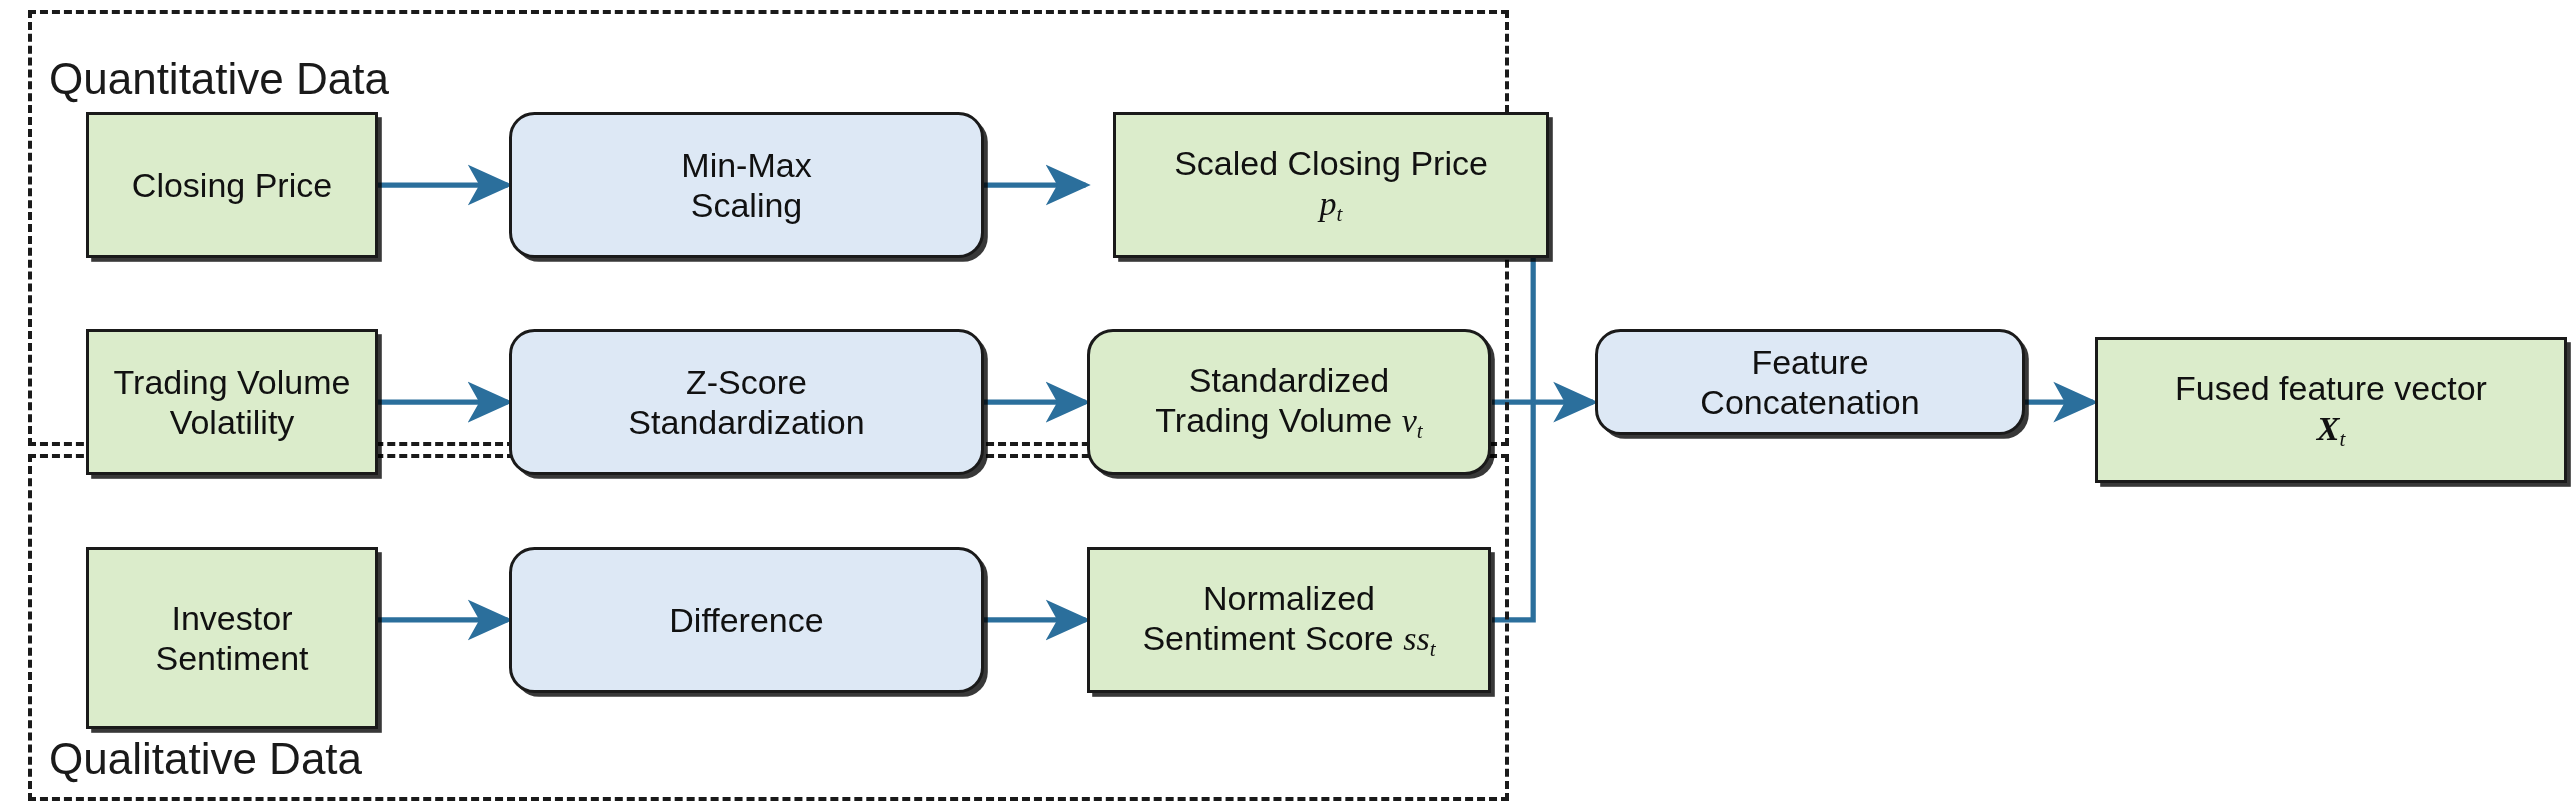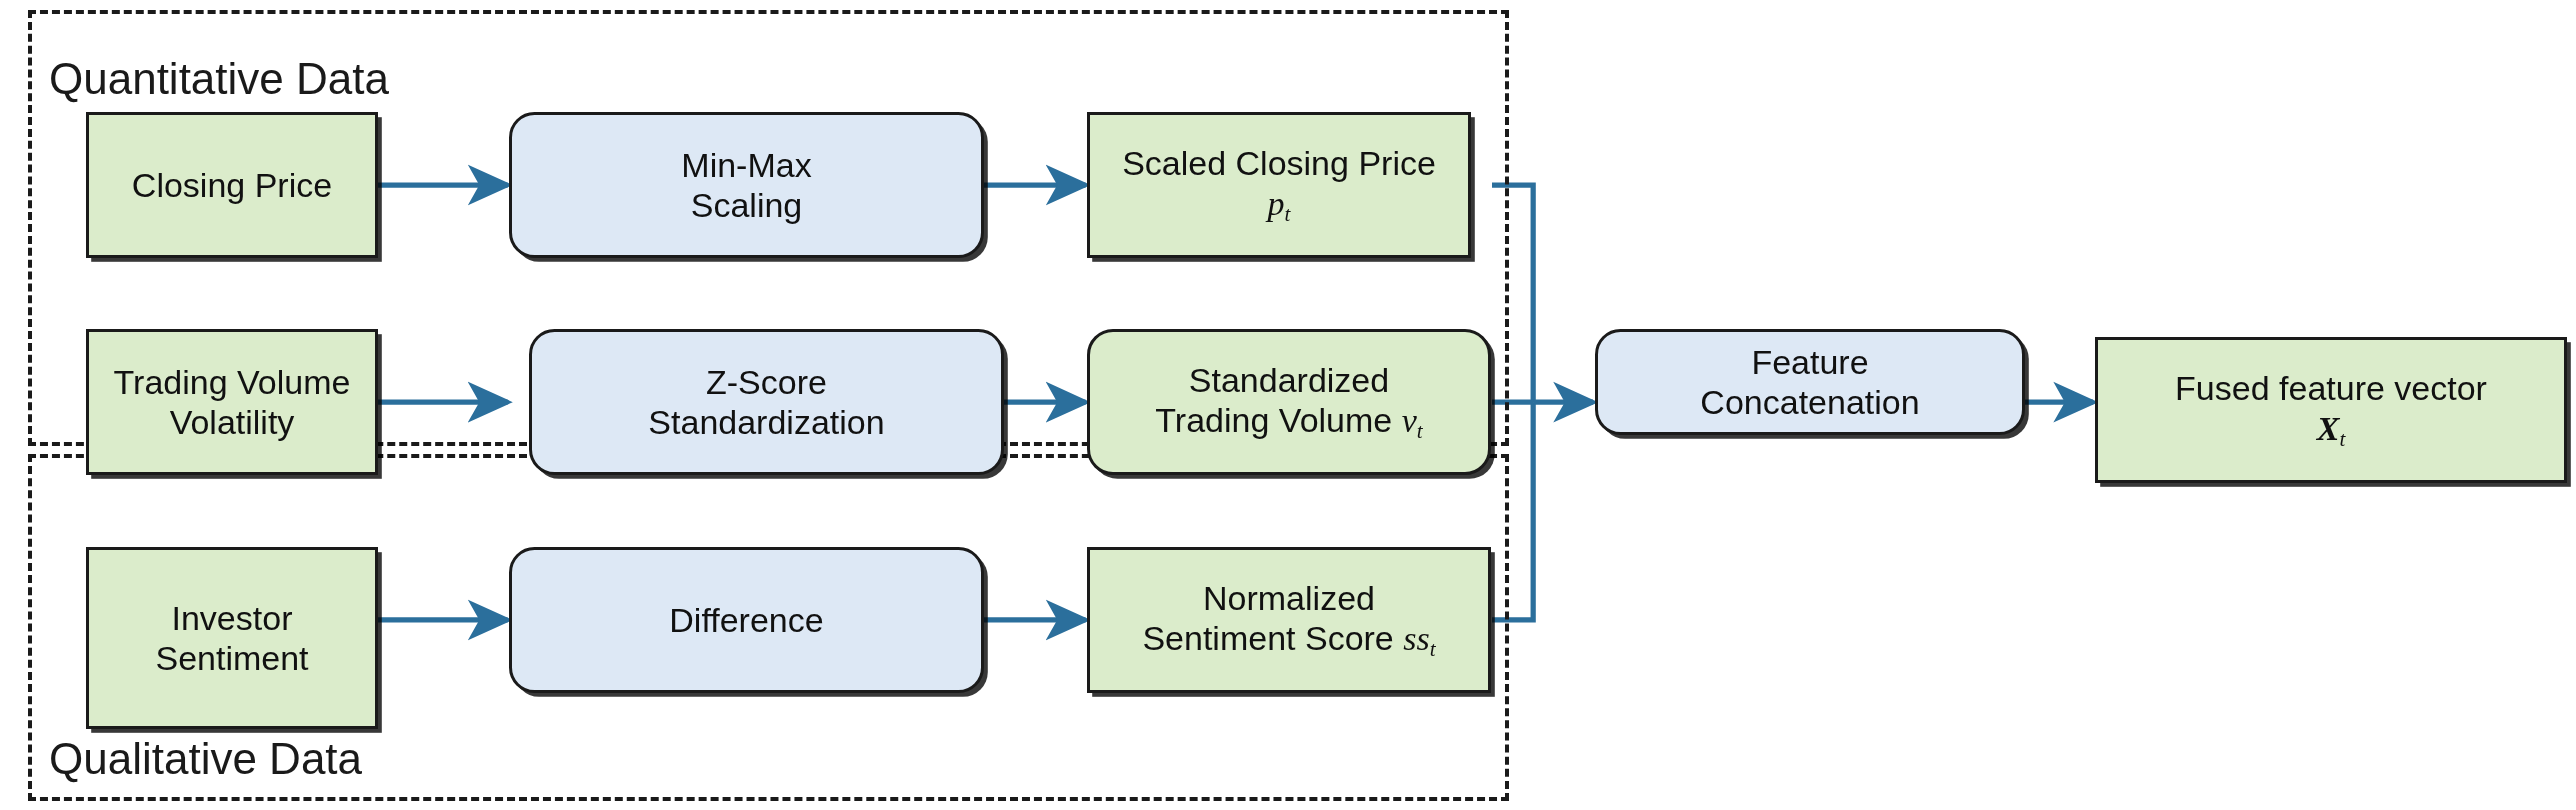--- a/index.html
+++ b/index.html
@@ -131,35 +131,35 @@
     <span class="label">Closing Price</span>
   </div>
 
   <div class="node node-blue" style="left:509px; top:112px; width:475px; height:146px;">
     <span class="label">
       <span>Min-Max</span><br>
       <span>Scaling</span>
     </span>
   </div>
 
-  <div class="node node-green" style="left:1087px; top:112px; width:384px; height:146px;">
+  <div class="node node-green" style="left:1113px; top:112px; width:436px; height:146px;">
     <span class="label">
       <span>Scaled Closing Price</span><br>
       <span class="mvar">p</span><span class="msub">t</span>
     </span>
   </div>
 
   <div class="node node-green" style="left:86px; top:329px; width:292px; height:146px;">
     <span class="label">
       <span>Trading Volume</span><br>
       <span>Volatility</span>
     </span>
   </div>
 
-  <div class="node node-blue" style="left:509px; top:329px; width:475px; height:146px;margin-left:20px;">
+  <div class="node node-blue" style="left:509px; top:329px; width:475px; height:146px;">
     <span class="label">
       <span>Z-Score</span><br>
       <span>Standardization</span>
     </span>
   </div>
 
   <div class="node node-green" style="left:1087px; top:329px; width:404px; height:146px;border-radius:26px;">
     <span class="label">
       <span>Standardized</span><br>
       <span>Trading Volume</span>&nbsp;<span class="mvar">v</span><span class="msub">t</span>

